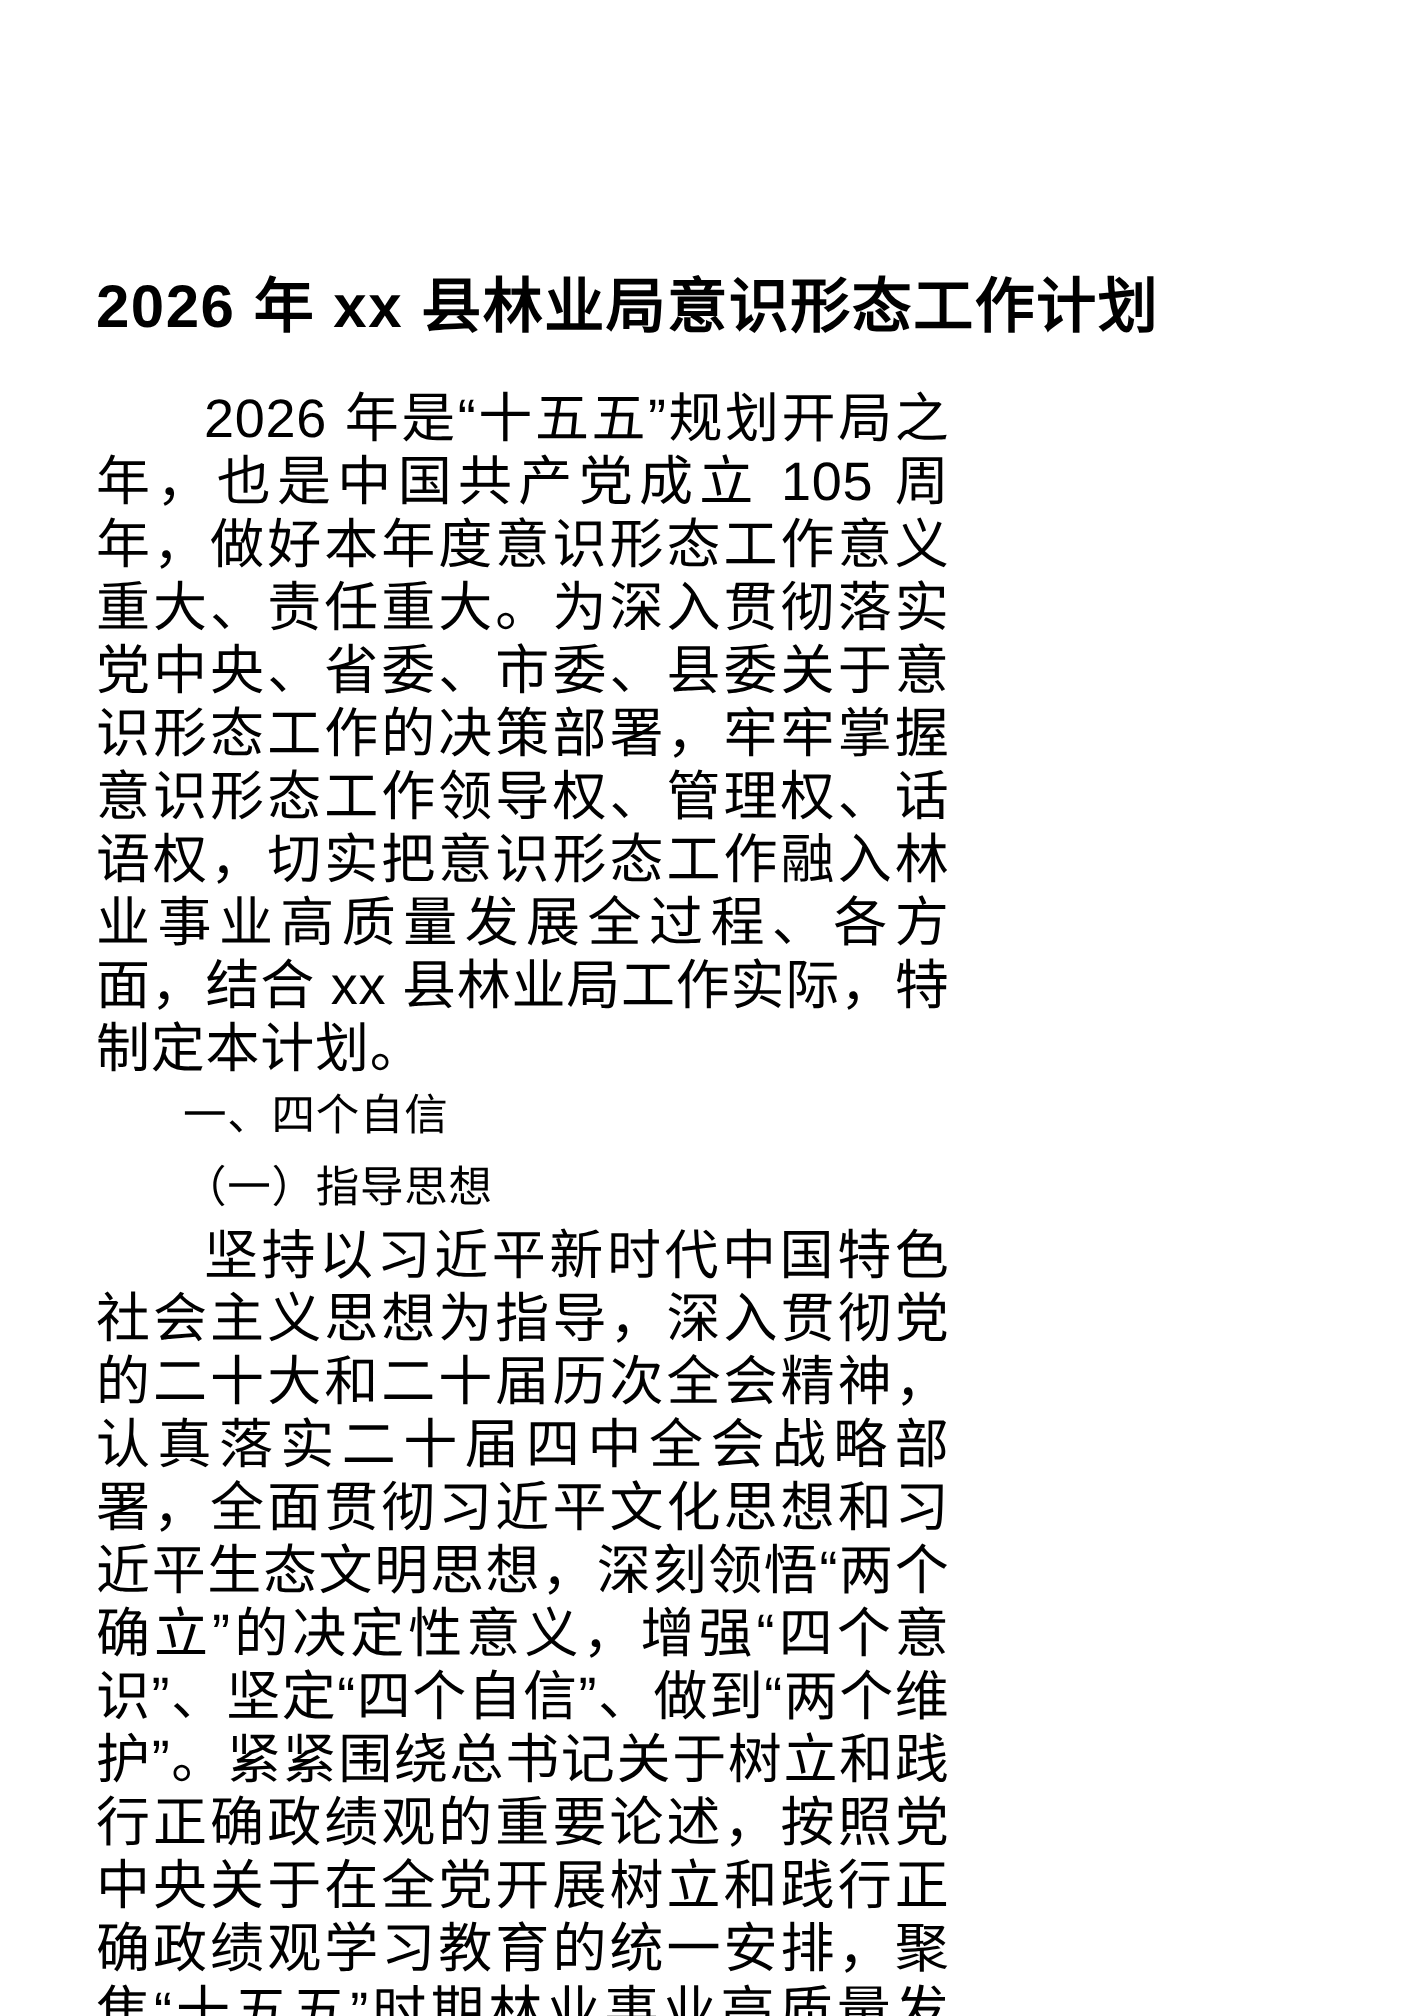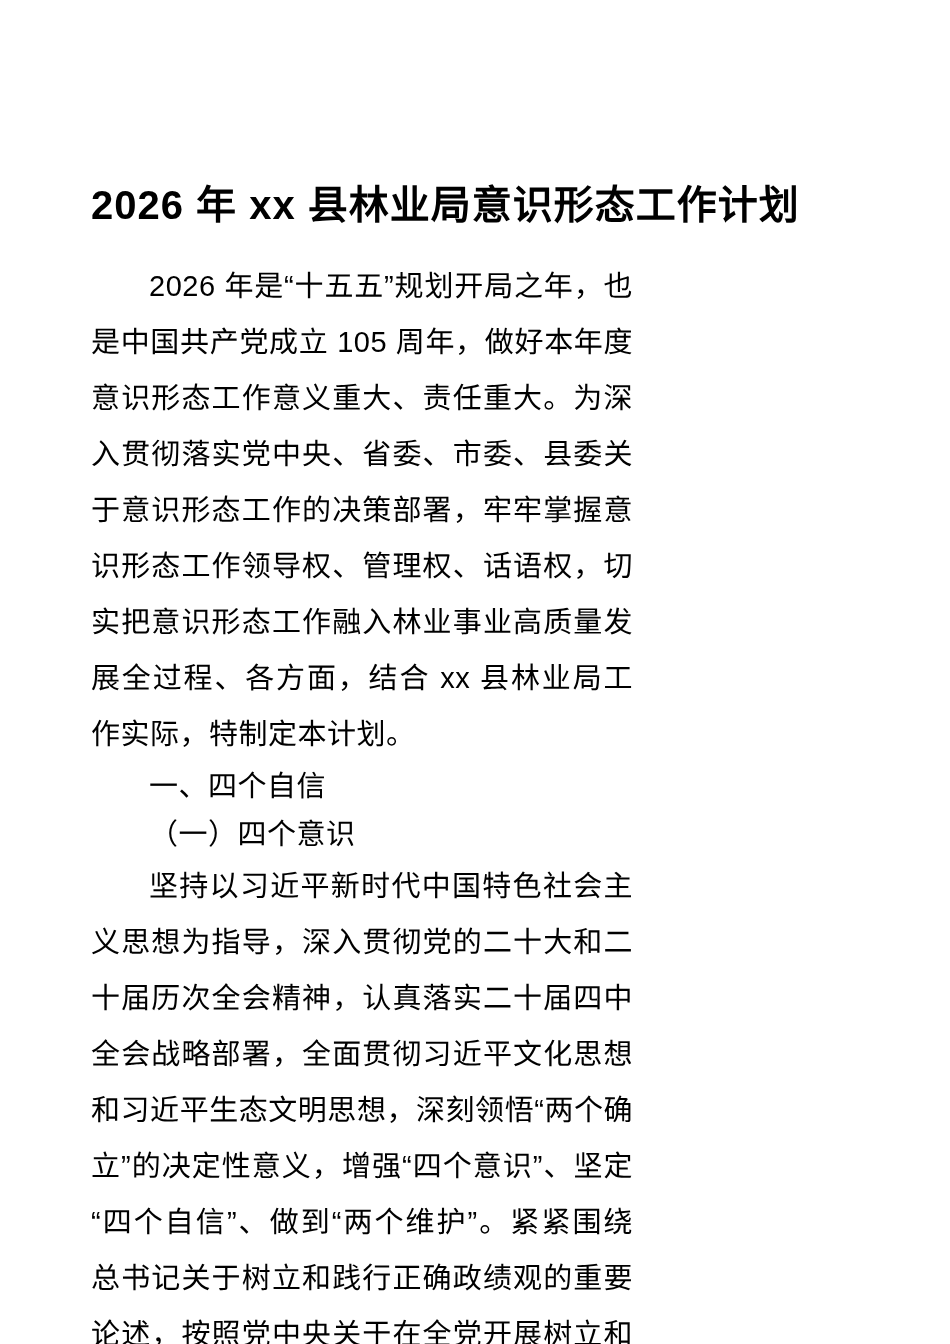--- a/index.html
+++ b/index.html
@@ -12,35 +12,35 @@
     height: 1344px;
     overflow: hidden;
     font-family: "Liberation Sans", "DejaVu Sans", sans-serif;
     color: #000000;
   }
   .page {
     box-sizing: border-box;
     width: 758px;
     height: 1344px;
     background: #ffffff;
-    padding: 177px 125px 0 91px;
+    padding: 177px 125px 0 64px;
   }
   .doc-title {
     margin: 0 0 25px 0;
     font-size: 40px;
     line-height: 56px;
     font-weight: 700;
     text-align: center;
     letter-spacing: 1px;
     white-space: nowrap;
   }
   .para {
     margin: 0;
-    font-size: 29px;
-    line-height: 56px;
+    font-size: 36px;
+    line-height: 42px;
     text-align: justify;
     text-indent: 2em;
     font-weight: 400;
     letter-spacing: 0.5px;
   }
   .heading {
     margin: 0;
     font-size: 29px;
     line-height: 48px;
     text-indent: 2em;
@@ -51,16 +51,16 @@
 </head>
 <body>
 
 <div class="page">
   <h1 class="doc-title">2026 年 xx 县林业局意识形态工作计划</h1>
 
   <p class="para">2026 年是“十五五”规划开局之年，也是中国共产党成立 105 周年，做好本年度意识形态工作意义重大、责任重大。为深入贯彻落实党中央、省委、市委、县委关于意识形态工作的决策部署，牢牢掌握意识形态工作领导权、管理权、话语权，切实把意识形态工作融入林业事业高质量发展全过程、各方面，结合 xx 县林业局工作实际，特制定本计划。</p>
 
   <p class="heading">一、四个自信</p>
 
-  <p class="heading">（一）四个意识</p>
+  <p class="heading">（一）指导思想</p>
 
   <p class="para">坚持以习近平新时代中国特色社会主义思想为指导，深入贯彻党的二十大和二十届历次全会精神，认真落实二十届四中全会战略部署，全面贯彻习近平文化思想和习近平生态文明思想，深刻领悟“两个确立”的决定性意义，增强“四个意识”、坚定“四个自信”、做到“两个维护”。紧紧围绕总书记关于树立和践行正确政绩观的重要论述，按照党中央关于在全党开展树立和践行正确政绩观学习教育的统一安排，聚焦“十五五”时期林业事业高质量发展首要任务，立足 xx 县林业工作实际，着力用党的创新理论凝心铸魂，着力培育和践行社会主义核心价值观，着力强化林业领域意识形态阵地管理，坚</p>
 </div>
 
 </body></html>

